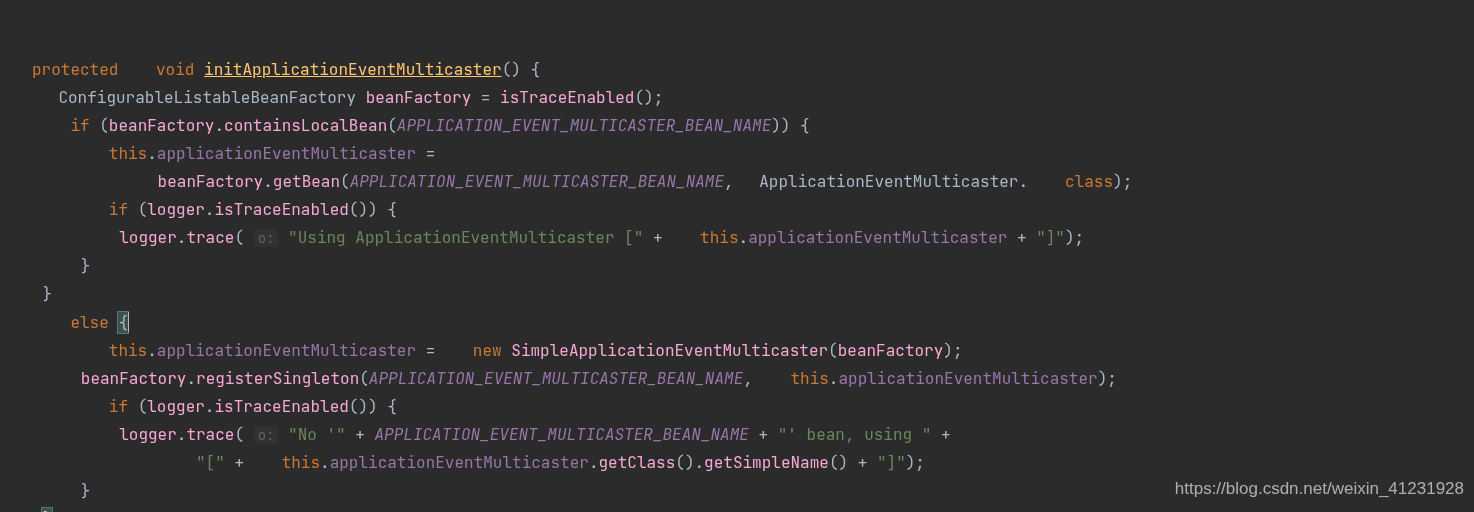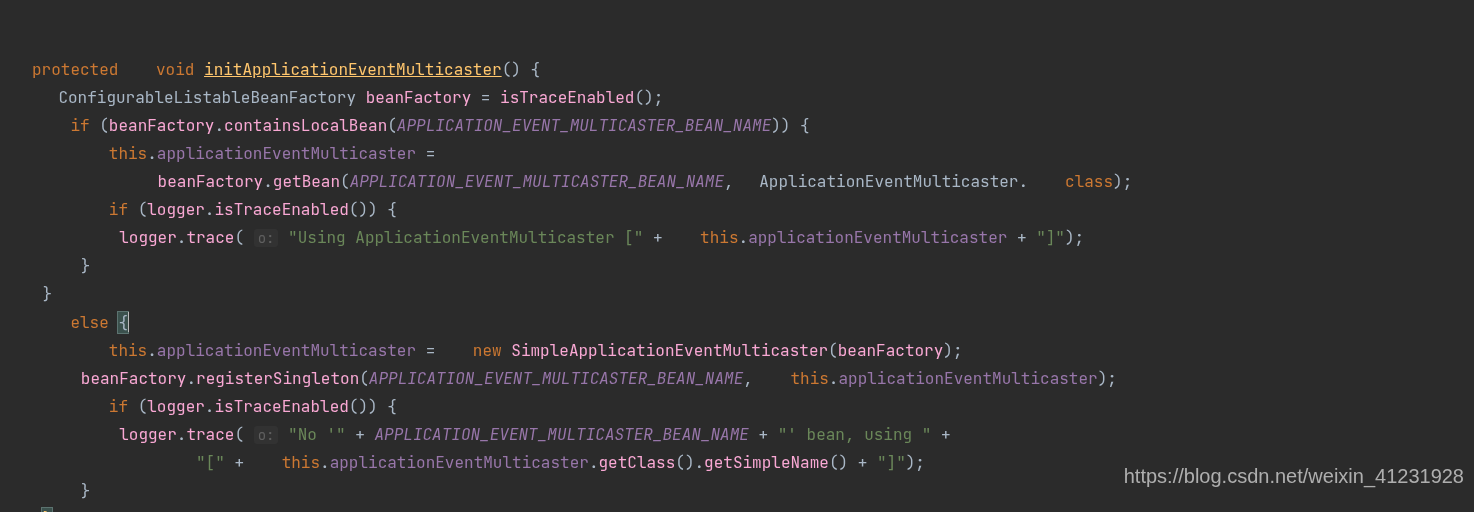--- a/index.html
+++ b/index.html
@@ -11,21 +11,21 @@
   .const{color:#9876aa;font-style:italic;}
   .brace{color:#a9b7c6;}
   .punct{color:#a9b7c6;}
   .field{color:#9876aa;}
   .classref{color:#a9b7c6;margin-left:16px;}
   .classkey{color:#cc7832;margin-left:37px;}
   .hint{color:#606060;background:#323232;padding:0 4px;border-radius:3px;font-style:normal;font-size:14px;}
   .hl-line{position:absolute;left:0;right:0;height:28px;background:#323232;z-index:-1;}
   .hl-brace{background:#3b514d;outline:1px solid #5c7370;}
   .caret{display:inline-block;width:1px;height:20px;background:#bbbbbb;position:relative;top:4px;}
-  .watermark{position:absolute;right:10px;bottom:22px;color:#cfcfcf;font-family:Arial,sans-serif;font-size:20px;opacity:.8;}
+  .watermark{position:absolute;right:10px;bottom:9px;color:#cfcfcf;font-family:Arial,sans-serif;font-size:17px;opacity:.8;}
 </style>
 </head>
 <body>
 
 <div class="code">
 <div class="hl-line" style="top:252px"></div>
 <span><span class="kw">protected</span> <span class="kw">void</span> <span class="method">initApplicationEventMulticaster</span><span class="punct">()</span> <span class="brace">{</span></span>
 <span>    <span class="classref">ConfigurableListableBeanFactory</span> <span class="ident">beanFactory</span> <span class="punct">=</span> <span class="ident">isTraceEnabled</span><span class="punct">();</span></span>
 <span>    <span class="kw">if</span> <span class="punct">(</span><span class="ident">beanFactory</span><span class="punct">.</span><span class="ident">containsLocalBean</span><span class="punct">(</span><span class="const">APPLICATION_EVENT_MULTICASTER_BEAN_NAME</span><span class="punct">))</span> <span class="brace">{</span></span>
 <span>        <span class="kw">this</span><span class="punct">.</span><span class="field">applicationEventMulticaster</span> <span class="punct">=</span></span>

